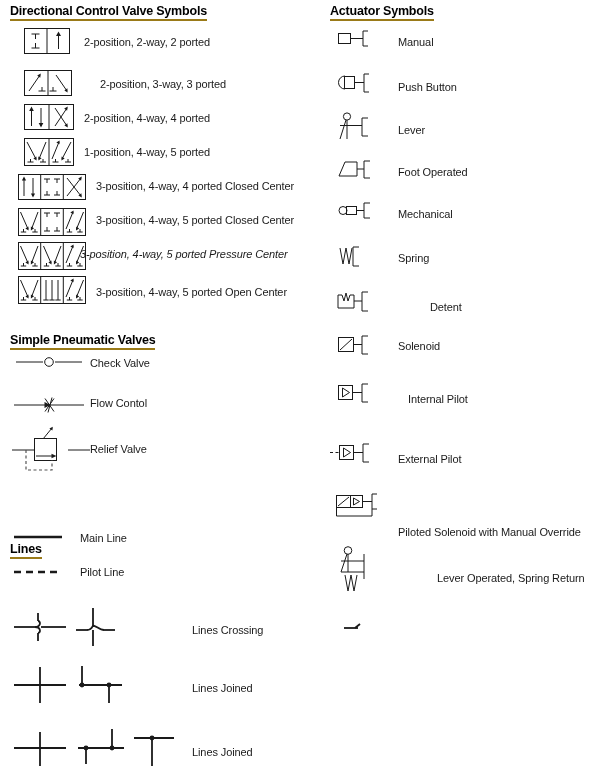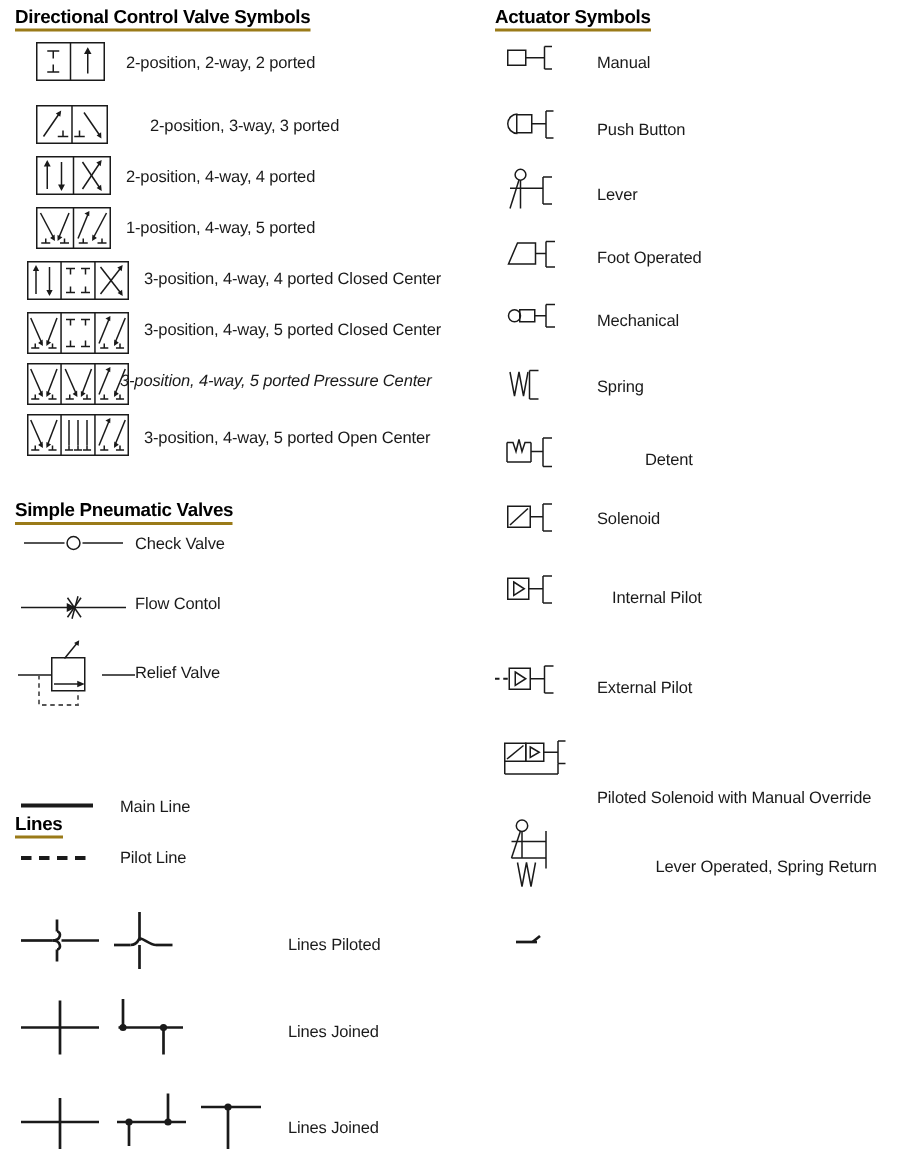--- a/index.html
+++ b/index.html
@@ -388,21 +388,21 @@
           <line class="st-b" x1="24" y1="25" x2="24" y2="33"></line>
 
           <line class="st-b" x1="79" y1="0" x2="79" y2="19"></line>
           <path class="st-b" d="M73 22 C 79 22, 79 15, 79 19 C 79 15, 85 22, 90 22"></path>
           <line class="st-b" x1="79" y1="22" x2="79" y2="38"></line>
           <line class="st-b" x1="62" y1="22" x2="73" y2="22"></line>
           <line class="st-b" x1="90" y1="22" x2="101" y2="22"></line>
         </svg>
       </div>
     </div>
-    <div class="lbl" style="left:192px; top:624px;">Lines Piloted</div>
+    <div class="lbl" style="left:192px; top:624px;">Lines Crossing</div>
 
     <div class="row" style="left:14px; top:666px;">
       <div class="sym">
         <svg width="115" height="38" viewBox="0 0 115 38">
 
           <line class="st-b" x1="0" y1="19" x2="52" y2="19"></line>
           <line class="st-b" x1="26" y1="1" x2="26" y2="37"></line>
 
           <line class="st-b" x1="65" y1="19" x2="108" y2="19"></line>
           <line class="st-b" x1="68" y1="0" x2="68" y2="19"></line>

